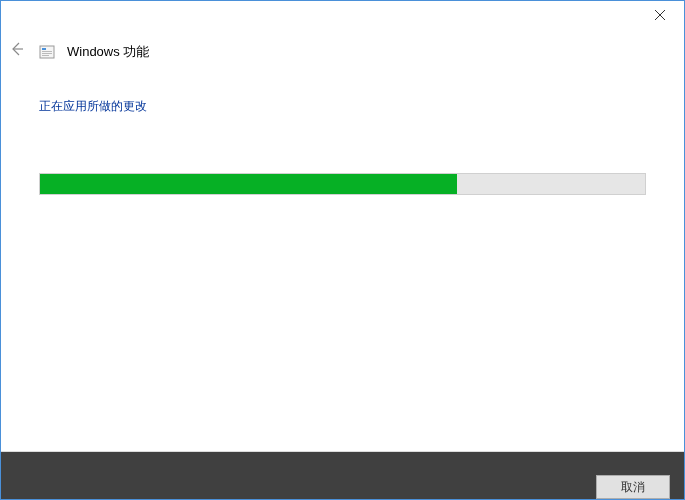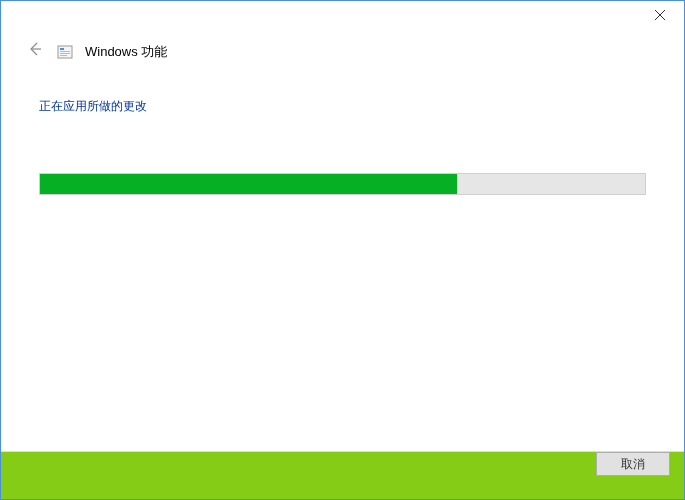--- a/index.html
+++ b/index.html
@@ -38,21 +38,21 @@
       justify-content: center;
       cursor: pointer;
       font-size: 14px;
       color: #333;
       margin-top: -2px;
       margin-right: -4px;
     }
     .header {
       display: flex;
       align-items: center;
-      padding: 8px 14px 14px 22px;
+      padding: 8px 14px 14px 4px;
       gap: 10px;
     }
     .back-arrow {
       font-size: 18px;
       color: #8a8a8a;
       cursor: default;
       padding: 2px 4px;
     }
     .app-icon {
       width: 18px;
@@ -79,25 +79,25 @@
       background: #e6e6e6;
       border: 1px solid #d0d0d0;
       position: relative;
     }
     .progress-inner {
       height: 100%;
       background: #06b025;
     }
     .footer {
       border-top: 1px solid #dcdcdc;
-      background: #84cc16;
+      background: #404040;
       height: 48px;
       display: flex;
       justify-content: flex-end;
-      align-items: flex-start;
+      align-items: flex-end;
       padding: 0 14px;
     }
     .cancel-btn {
       min-width: 74px;
       height: 24px;
       background: #e1e1e1;
       border: 1px solid #adadad;
       font-size: 12px;
       color: #333;
       font-family: inherit;

